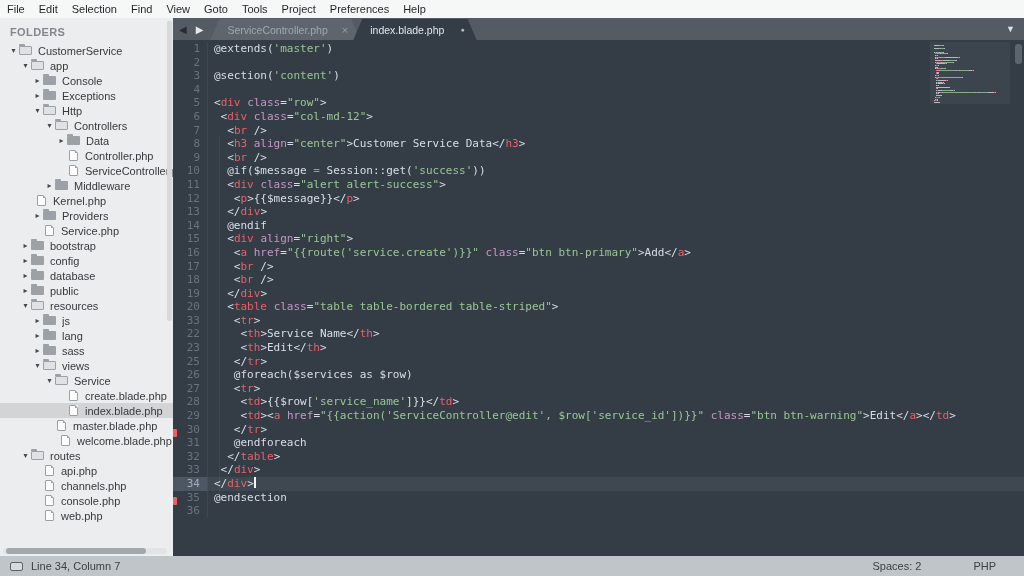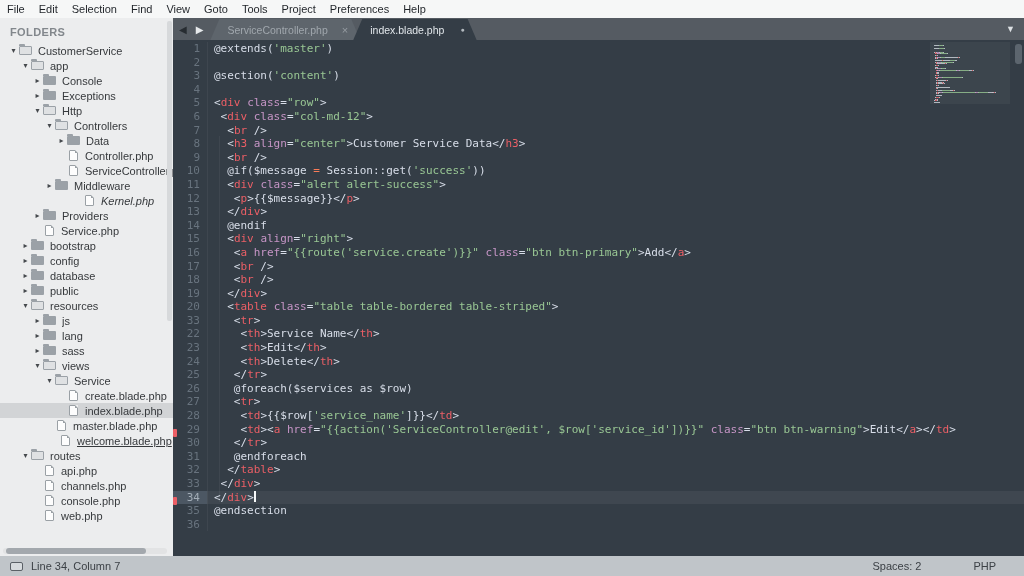--- a/index.html
+++ b/index.html
@@ -146,21 +146,21 @@
         <div class="tree-row" style="padding-left: 56px;">
           <span class="arrow"></span>
           <span class="ficon file"></span>
           <span class="tree-label">ServiceController.php</span>
         </div>
         <div class="tree-row" style="padding-left: 44px;">
           <span class="arrow">▸</span>
           <span class="ficon closed"></span>
           <span class="tree-label">Middleware</span>
         </div>
-        <div class="tree-row" style="padding-left: 72px; font-style: italic;">
+        <div class="tree-row" style="padding-left: 24px;">
           <span class="arrow"></span>
           <span class="ficon file"></span>
           <span class="tree-label">Kernel.php</span>
         </div>
         <div class="tree-row" style="padding-left: 32px;">
           <span class="arrow">▸</span>
           <span class="ficon closed"></span>
           <span class="tree-label">Providers</span>
         </div>
         <div class="tree-row" style="padding-left: 32px;">
@@ -226,21 +226,21 @@
         <div class="tree-row selected" style="padding-left: 56px;">
           <span class="arrow"></span>
           <span class="ficon file"></span>
           <span class="tree-label">index.blade.php</span>
         </div>
         <div class="tree-row" style="padding-left: 44px;">
           <span class="arrow"></span>
           <span class="ficon file"></span>
           <span class="tree-label">master.blade.php</span>
         </div>
-        <div class="tree-row" style="padding-left: 48px; text-decoration: underline;">
+        <div class="tree-row" style="padding-left: 48px;">
           <span class="arrow"></span>
           <span class="ficon file"></span>
           <span class="tree-label">welcome.blade.php</span>
         </div>
         <div class="tree-row" style="padding-left: 20px;">
           <span class="arrow">▾</span>
           <span class="ficon open"></span>
           <span class="tree-label">routes</span>
         </div>
         <div class="tree-row" style="padding-left: 32px;">
@@ -307,21 +307,20 @@
         <div class="row-line"><span class="gutter-num">14</span><span class="code-text"><span class="tok-plain">  @endif</span></span></div>
         <div class="row-line"><span class="gutter-num">15</span><span class="code-text"><span class="tok-plain">  &lt;</span><span class="tok-tag">div</span><span class="tok-plain"> </span><span class="tok-attr">align</span><span class="tok-plain">=</span><span class="tok-str">"right"</span><span class="tok-plain">&gt;</span></span></div>
         <div class="row-line"><span class="gutter-num">16</span><span class="code-text"><span class="tok-plain">   &lt;</span><span class="tok-tag">a</span><span class="tok-plain"> </span><span class="tok-attr">href</span><span class="tok-plain">=</span><span class="tok-str">"{{route('service.create')}}"</span><span class="tok-plain"> </span><span class="tok-attr">class</span><span class="tok-plain">=</span><span class="tok-str">"btn btn-primary"</span><span class="tok-plain">&gt;Add&lt;/</span><span class="tok-tag">a</span><span class="tok-plain">&gt;</span></span></div>
         <div class="row-line"><span class="gutter-num">17</span><span class="code-text"><span class="tok-plain">   &lt;</span><span class="tok-tag">br</span><span class="tok-plain"> /&gt;</span></span></div>
         <div class="row-line"><span class="gutter-num">18</span><span class="code-text"><span class="tok-plain">   &lt;</span><span class="tok-tag">br</span><span class="tok-plain"> /&gt;</span></span></div>
         <div class="row-line"><span class="gutter-num">19</span><span class="code-text"><span class="tok-plain">  &lt;/</span><span class="tok-tag">div</span><span class="tok-plain">&gt;</span></span></div>
         <div class="row-line"><span class="gutter-num">20</span><span class="code-text"><span class="tok-plain">  &lt;</span><span class="tok-tag">table</span><span class="tok-plain"> </span><span class="tok-attr">class</span><span class="tok-plain">=</span><span class="tok-str">"table table-bordered table-striped"</span><span class="tok-plain">&gt;</span></span></div>
         <div class="row-line"><span class="gutter-num">33</span><span class="code-text"><span class="tok-plain">   &lt;</span><span class="tok-tag">tr</span><span class="tok-plain">&gt;</span></span></div>
         <div class="row-line"><span class="gutter-num">22</span><span class="code-text"><span class="tok-plain">    &lt;</span><span class="tok-tag">th</span><span class="tok-plain">&gt;Service Name&lt;/</span><span class="tok-tag">th</span><span class="tok-plain">&gt;</span></span></div>
         <div class="row-line"><span class="gutter-num">23</span><span class="code-text"><span class="tok-plain">    &lt;</span><span class="tok-tag">th</span><span class="tok-plain">&gt;Edit&lt;/</span><span class="tok-tag">th</span><span class="tok-plain">&gt;</span></span></div>
-        <div class="row-line"><span class="gutter-num">24</span><span class="code-text"><span class="tok-plain">    &lt;</span><span class="tok-tag">th</span><span class="tok-plain">&gt;Delete&lt;/</span><span class="tok-tag">th</span><span class="tok-plain">&gt;</span></span></div>
         <div class="row-line"><span class="gutter-num">25</span><span class="code-text"><span class="tok-plain">   &lt;/</span><span class="tok-tag">tr</span><span class="tok-plain">&gt;</span></span></div>
         <div class="row-line"><span class="gutter-num">26</span><span class="code-text"><span class="tok-plain">   @foreach($services as $row)</span></span></div>
         <div class="row-line"><span class="gutter-num">27</span><span class="code-text"><span class="tok-plain">   &lt;</span><span class="tok-tag">tr</span><span class="tok-plain">&gt;</span></span></div>
         <div class="row-line"><span class="gutter-num">28</span><span class="code-text"><span class="tok-plain">    &lt;</span><span class="tok-tag">td</span><span class="tok-plain">&gt;{{$row[</span><span class="tok-str">'service_name'</span><span class="tok-plain">]}}&lt;/</span><span class="tok-tag">td</span><span class="tok-plain">&gt;</span></span></div>
         <div class="row-line"><span class="gutter-num">29</span><span class="code-text"><span class="tok-plain">    &lt;</span><span class="tok-tag">td</span><span class="tok-plain">&gt;&lt;</span><span class="tok-tag">a</span><span class="tok-plain"> </span><span class="tok-attr">href</span><span class="tok-plain">=</span><span class="tok-str">"{{action('ServiceController@edit', $row['service_id'])}}"</span><span class="tok-plain"> </span><span class="tok-attr">class</span><span class="tok-plain">=</span><span class="tok-str">"btn btn-warning"</span><span class="tok-plain">&gt;Edit&lt;/</span><span class="tok-tag">a</span><span class="tok-plain">&gt;&lt;/</span><span class="tok-tag">td</span><span class="tok-plain">&gt;</span></span></div>
         <div class="row-line"><span class="gutter-num">30</span><span class="code-text"><span class="tok-plain">   &lt;/</span><span class="tok-tag">tr</span><span class="tok-plain">&gt;</span></span></div>
         <div class="row-line"><span class="gutter-num">31</span><span class="code-text"><span class="tok-plain">   @endforeach</span></span></div>
         <div class="row-line"><span class="gutter-num">32</span><span class="code-text"><span class="tok-plain">  &lt;/</span><span class="tok-tag">table</span><span class="tok-plain">&gt;</span></span></div>
         <div class="row-line"><span class="gutter-num">33</span><span class="code-text"><span class="tok-plain"> &lt;/</span><span class="tok-tag">div</span><span class="tok-plain">&gt;</span></span></div>
         <div class="row-line current"><span class="gutter-num">34</span><span class="code-text"><span class="tok-plain">&lt;/</span><span class="tok-tag">div</span><span class="tok-plain">&gt;</span><span class="cursor"></span></span></div>

